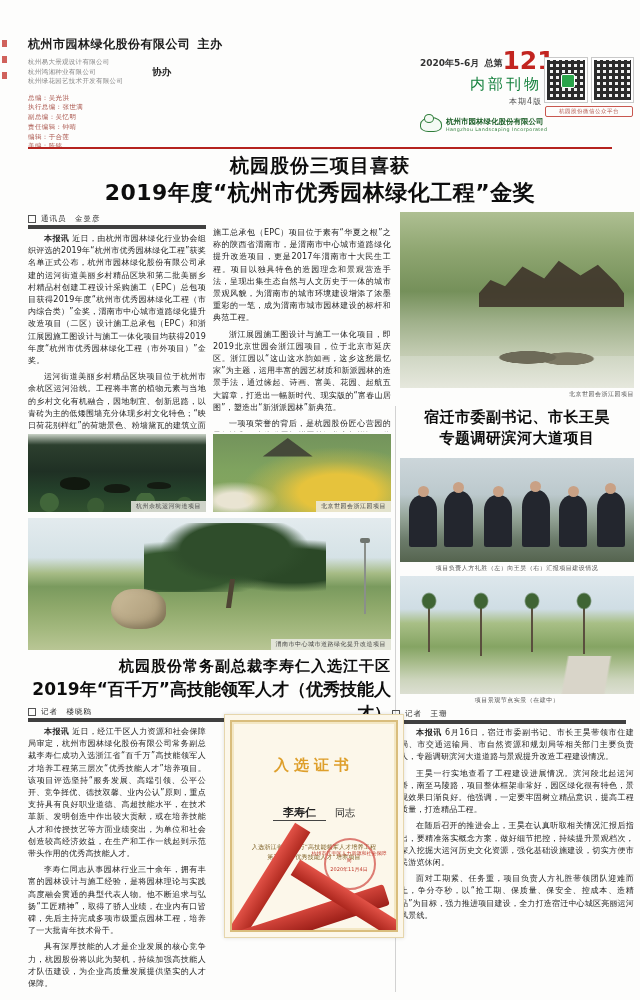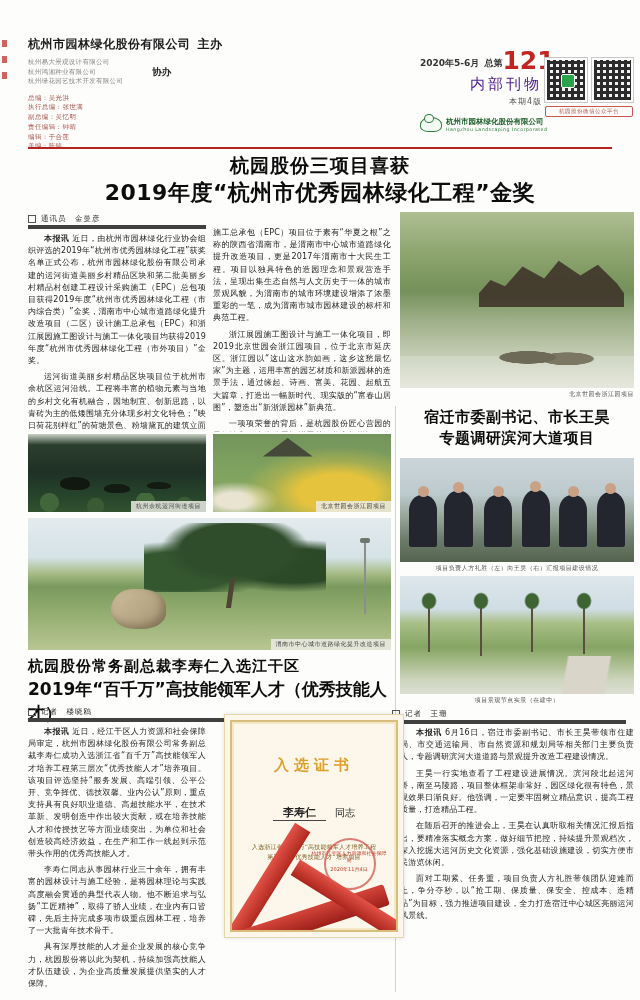--- a/index.html
+++ b/index.html
@@ -22,21 +22,21 @@
 
   .paper-logo { position:absolute; left:230px; top:26px; width:180px; text-align:center; }
   .paper-logo .title { font-family:"DejaVu Serif","Liberation Serif",serif; font-weight:bold;
                        font-size:58px; line-height:78px; color:#cd1f16; letter-spacing:10px; }
   .paper-logo .subtitle { font-size:11px; color:#cd1f16; letter-spacing:8px; margin-top:10px; font-weight:bold; }
 
   .issue-block { position:absolute; left:420px; top:50px; width:122px; text-align:right; }
   .issue-row { white-space:nowrap; }
   .issue-date,.issue-prefix,.issue-suffix { font-size:9px; font-weight:bold; color:#333; }
   .issue-no { font-size:25px; font-weight:bold; color:#c22520; line-height:22px; vertical-align:-3px; }
-  .issue-type { font-size:15px; color:#4c1d95; letter-spacing:3px; margin-top:3px; }
+  .issue-type { font-size:15px; color:#15803d; letter-spacing:3px; margin-top:3px; }
   .issue-pages { font-size:8px; color:#555; margin-top:2px; letter-spacing:1px; }
   .company-row { display:flex; align-items:center; justify-content:flex-start; margin-top:10px; text-align:left; }
   .company-icon { width:20px; height:13px; border:1.5px solid #2f7d3a; border-radius:60% 60% 45% 45%;
                   position:relative; background:#f4faf4; flex:0 0 auto; }
   .company-icon::before { content:''; position:absolute; left:3px; top:-4px; width:8px; height:7px;
                   border:1.5px solid #2f7d3a; border-radius:50%; background:#f4faf4; }
   .company-text { margin-left:4px; }
   .company-cn { font-size:7.5px; font-weight:bold; color:#1c5e28; white-space:nowrap; }
   .company-en { font-size:4.8px; color:#2f7d3a; letter-spacing:.4px; white-space:nowrap; }
 
@@ -146,21 +146,21 @@
                    text-align:right; letter-spacing:.5px; }
 
   
   .vline { position:absolute; left:395px; top:406px; width:1px; height:586px; background:#d2d2d2; }
   .a2-headline { position:absolute; left:400px; top:407px; width:234px; text-align:center; color:#0d0d0d; }
   .a2-headline div { font-size:15px; font-weight:bold; line-height:21px; letter-spacing:.5px; }
   .a2-byline { position:absolute; left:392px; top:707px; width:234px; }
   .a2-text { left:400px; top:723px; width:234px; height:270px; }
 
   
-  .a3-headline { position:absolute; left:28px; top:656px; width:363px; text-align:left; color:#0d0d0d; }
+  .a3-headline { position:absolute; left:28px; top:656px; width:363px; text-align:right; color:#0d0d0d; }
   .a3-headline .l1 { font-size:15px; font-weight:bold; line-height:21px; letter-spacing:1px; }
   .a3-headline .l2 { font-size:17px; font-weight:bold; line-height:24px; }
   .a3-byline { position:absolute; left:28px; top:705px; width:363px; }
   .a3-text { left:28px; top:722px; width:178px; height:270px; }
 
   
   .certificate { position:absolute; left:224px; top:714px; width:180px; height:224px;
      background:#fcf7ea; border:1px solid #e6d6ac; box-shadow:0 0 4px rgba(0,0,0,.12); padding:5px; box-sizing:border-box; }
   .cert-inner { position:relative; width:100%; height:100%; border:2px solid #d9bd7d;
      box-shadow:inset 0 0 0 2px #f3e7c4; overflow:hidden; box-sizing:border-box; }

